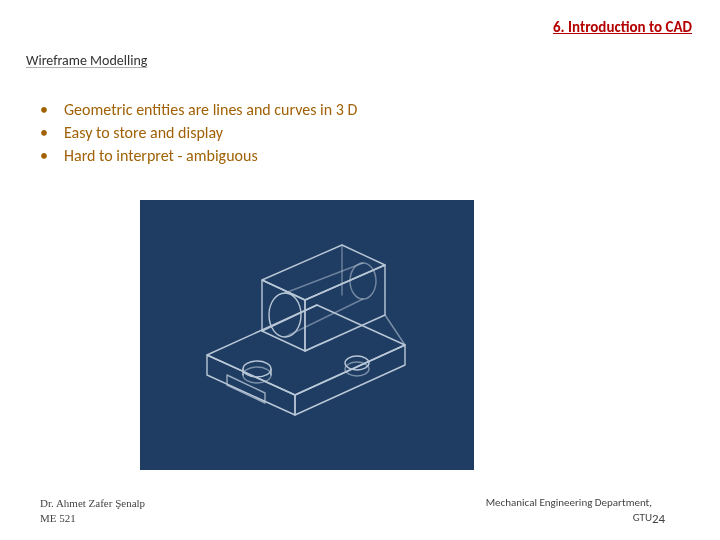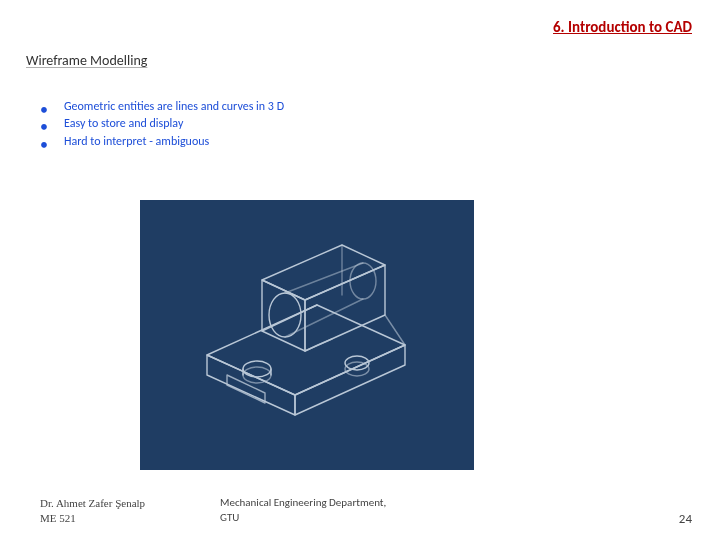--- a/index.html
+++ b/index.html
@@ -31,22 +31,22 @@
     text-decoration-color: #b0b0b0;
     text-underline-offset: 2px;
   }
   .bullet-list {
     position: absolute;
     top: 98px;
     left: 40px;
     list-style: none;
   }
   .bullet-list li {
-    font-size: 12px;
-    color: #1d4ed8;
+    font-size: 16px;
+    color: #a16207;
     line-height: 1.45;
     position: relative;
     padding-left: 24px;
   }
   .bullet-list li::before {
     content: "•";
     position: absolute;
     left: 0;
     top: 0;
     font-size: 16px;
@@ -77,26 +77,25 @@
     color: #444;
     padding: 0 28px 0 40px;
   }
   .footer-left {
     flex: 0 0 180px;
     line-height: 1.35;
     font-family: Liberation Serif, serif;
   }
   .footer-center {
     flex: 1;
-    text-align: left;
+    text-align: right;
     line-height: 1.35;
   }
   .footer-right {
     flex: 0 0 40px;
-    text-align: right;
     font-size: 13px;
   }
 </style>
 </head>
 <body>
 
 <div class="chapter-title">6. Introduction to CAD</div>
 
 <div class="slide-title">Wireframe Modelling</div>
 

